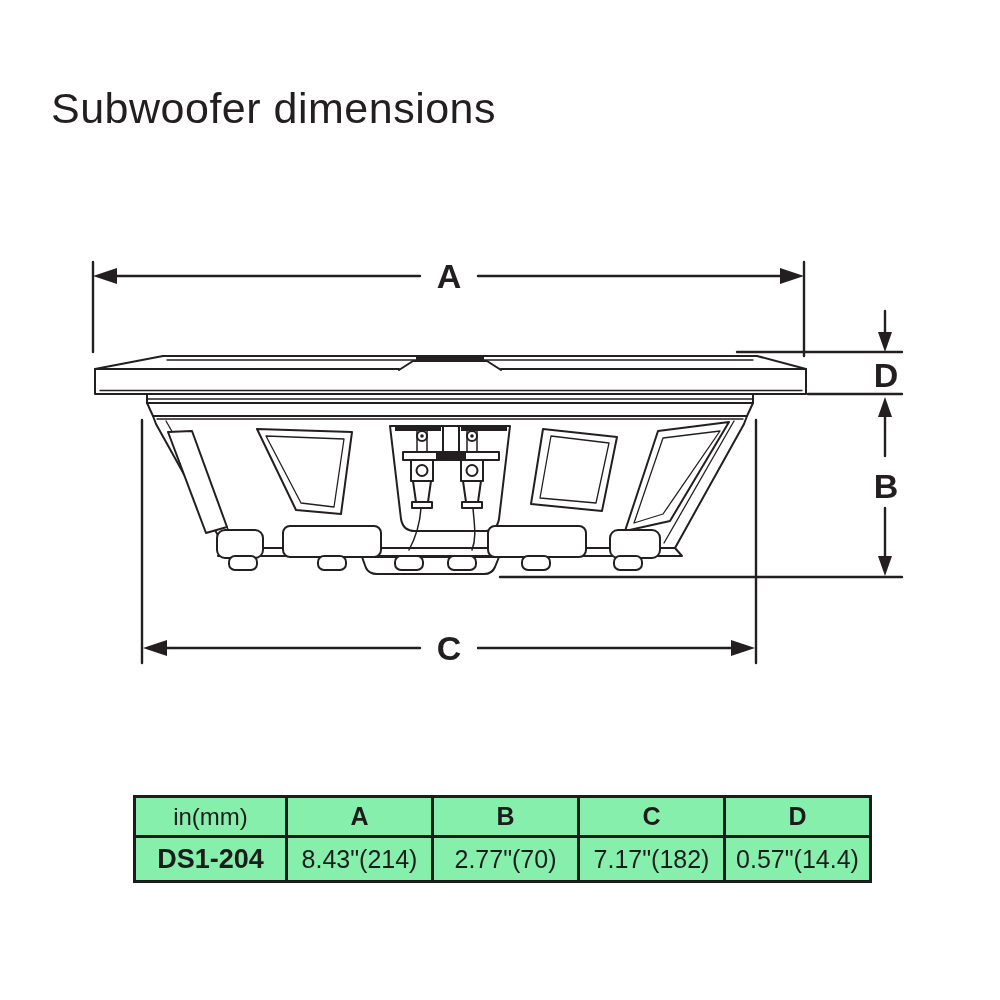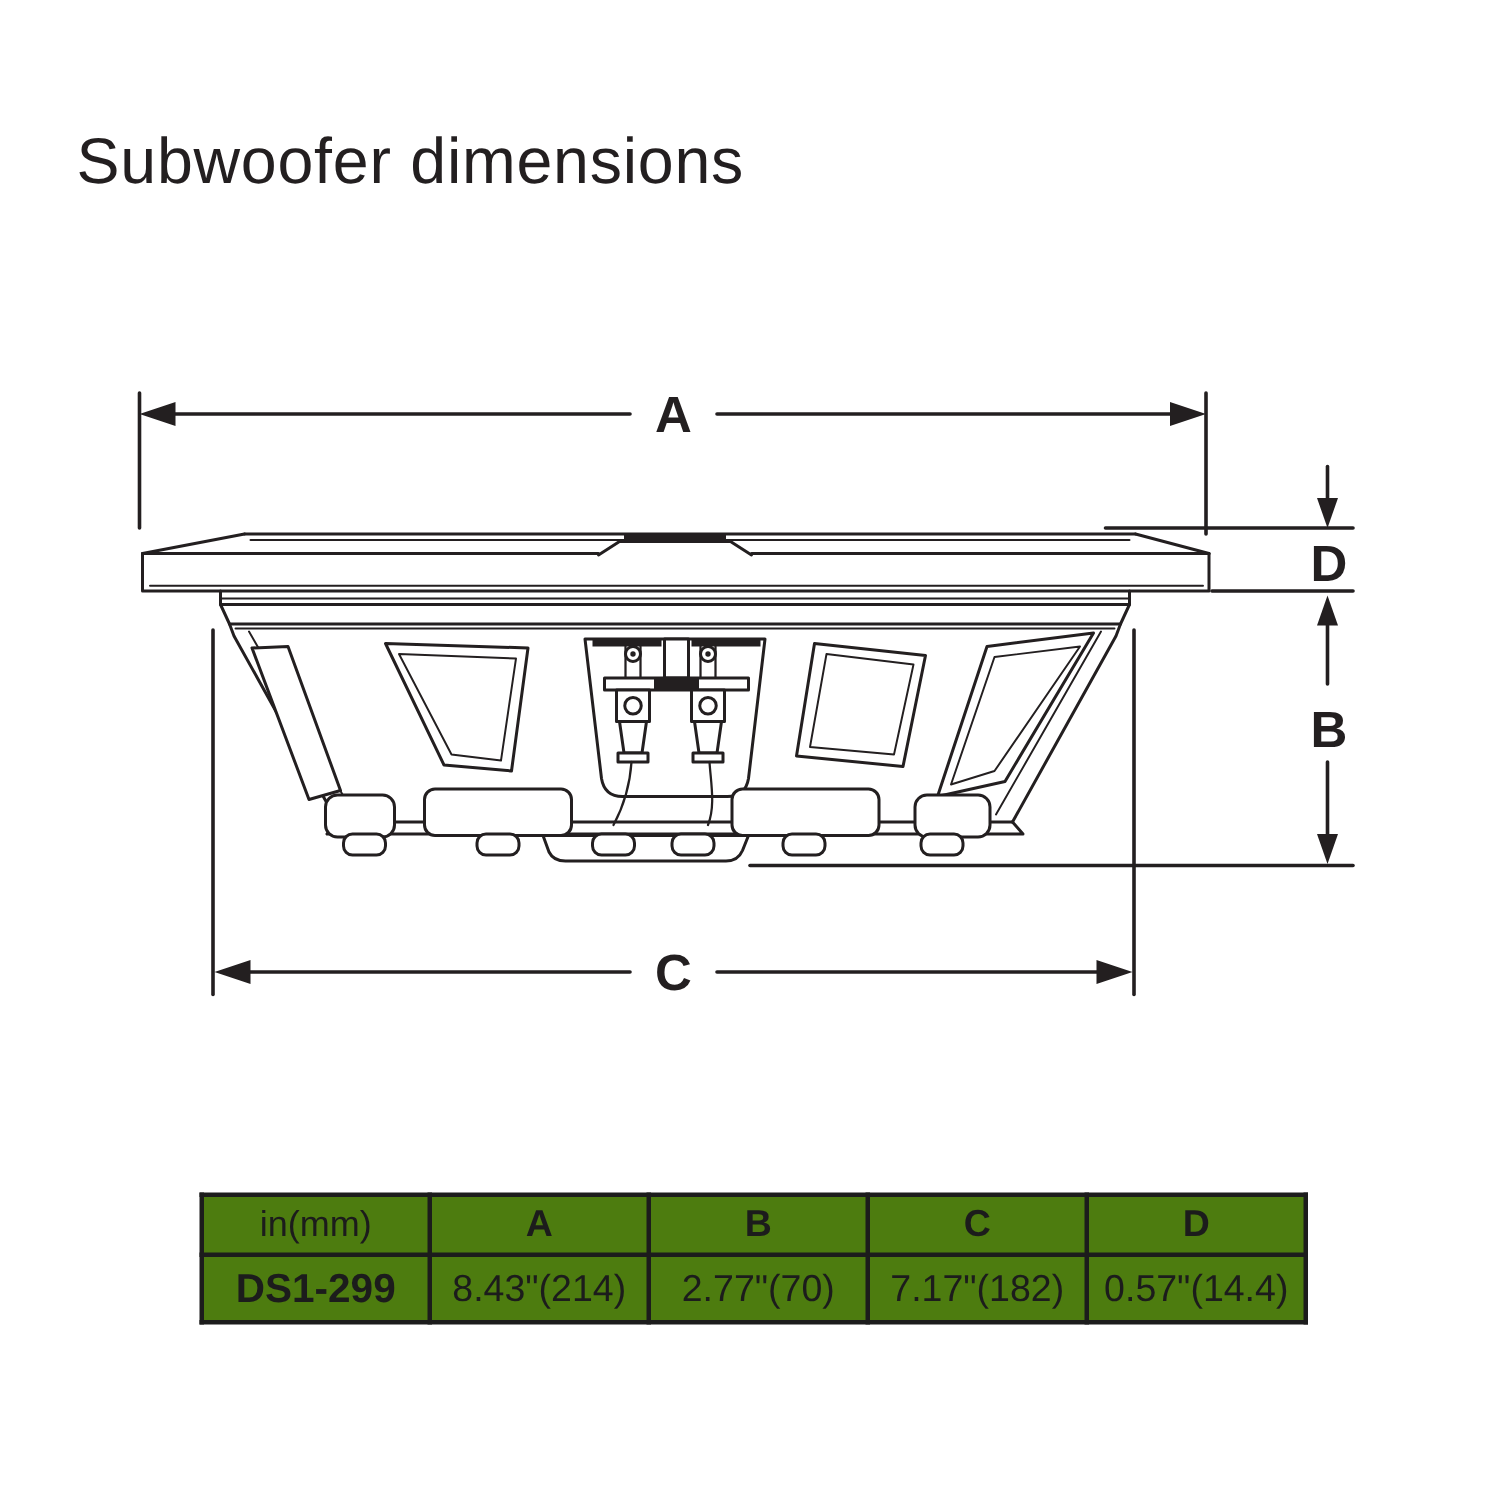--- a/index.html
+++ b/index.html
@@ -13,21 +13,21 @@
     white-space:nowrap;
   }
   .diagram-svg{position:absolute;left:0;top:0;}
   .dim-table{
     position:absolute;left:133px;top:795px;width:737px;
     border-collapse:collapse;table-layout:fixed;
     color:#1c1c1c;
   }
   .dim-table th,.dim-table td{
     border:3px solid #1c1c1c;text-align:center;vertical-align:middle;
-    padding:0;background:#4d7c0f;
+    padding:0;background:#86efac;
   }
   .dim-table th{height:37px;}
   .dim-table td{height:42px;}
   .col-unit{width:152px;}
   .col-dim{width:146px;}
   .th-unit{font-size:24px;font-weight:normal;}
   .th-letter{font-size:25px;font-weight:bold;}
   .td-model{font-size:27px;font-weight:bold;}
   .td-value{font-size:25px;font-weight:normal;}
   .dim-letter{
@@ -173,20 +173,20 @@
   </colgroup>
   <tbody>
       <tr>
     <th class="th-unit">in(mm)</th>
     <th class="th-letter">A</th>
     <th class="th-letter">B</th>
     <th class="th-letter">C</th>
     <th class="th-letter">D</th>
   </tr>
   <tr>
-    <td class="td-model">DS1-299</td>
+    <td class="td-model">DS1-204</td>
     <td class="td-value">8.43"(214)</td>
     <td class="td-value">2.77"(70)</td>
     <td class="td-value">7.17"(182)</td>
     <td class="td-value">0.57"(14.4)</td>
   </tr>
 </tbody>
   </table>
 
 </body></html>

